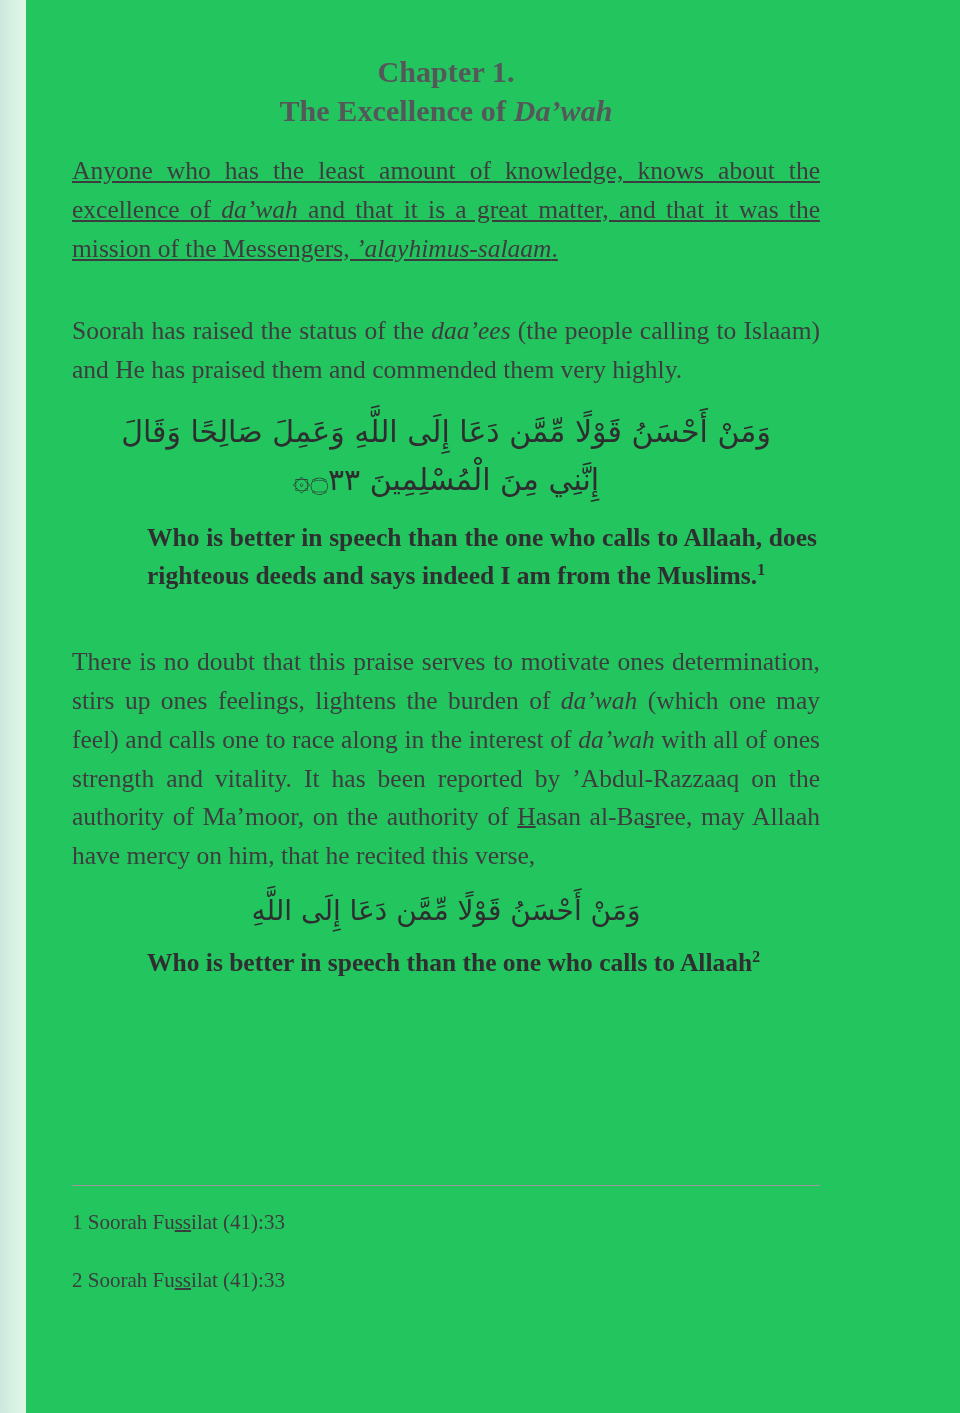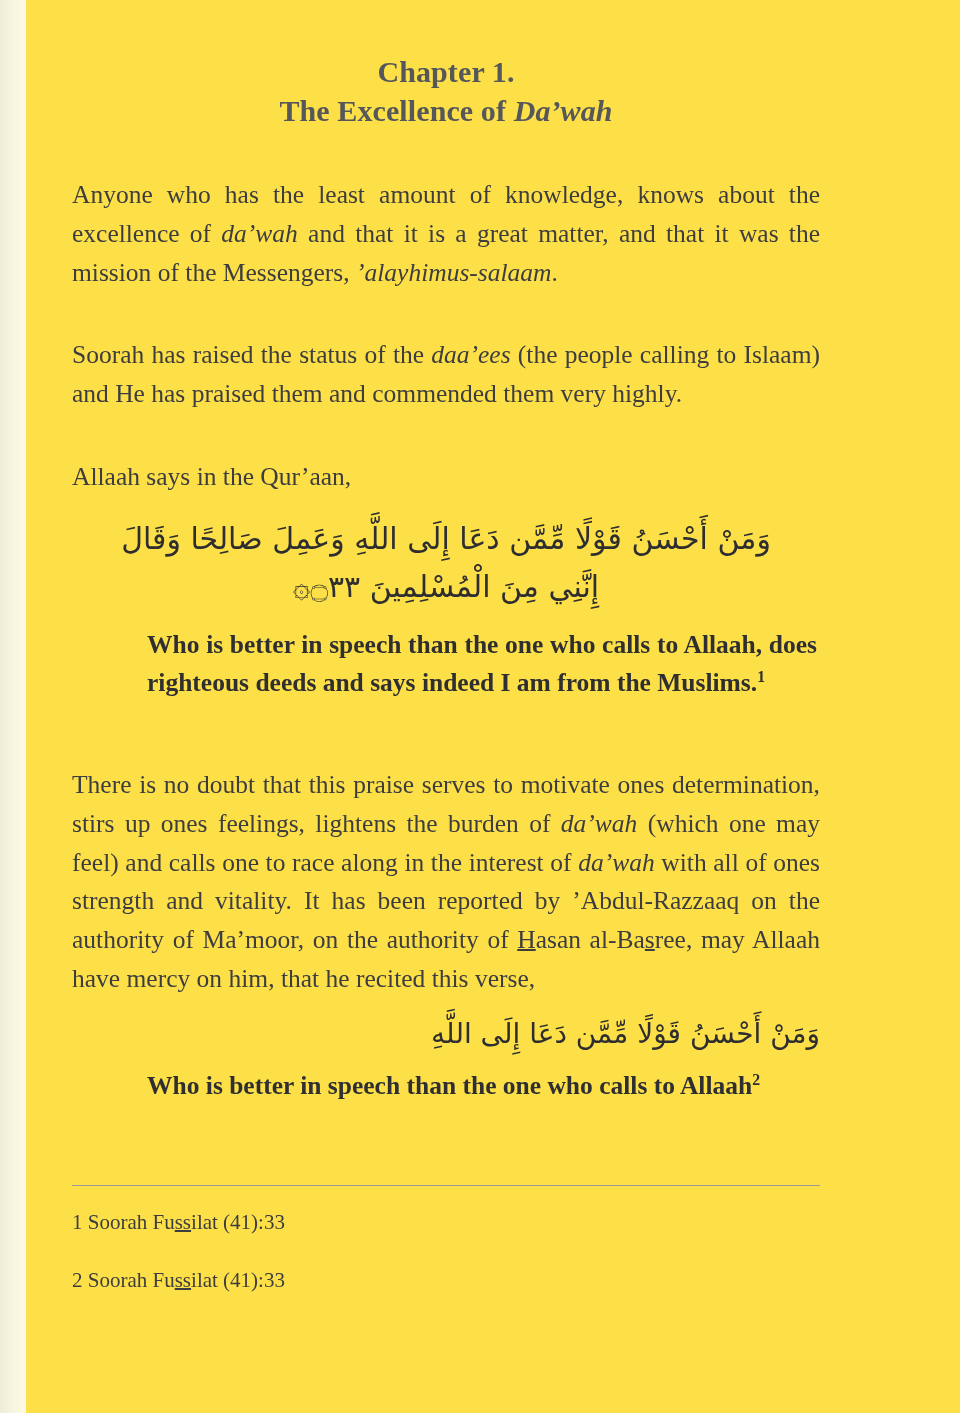--- a/index.html
+++ b/index.html
@@ -12,21 +12,21 @@
     height: 1413px;
     position: relative;
     font-family: "Liberation Serif", "DejaVu Serif", serif;
     color: #3c3c3c;
     overflow: hidden;
   }
 
   .page {
     position: absolute;
     inset: 0;
-    background: #fde047;
+    background: #22c55e;
   }
 
   
   .scan-tint {
     position: absolute;
     left: 0; top: 0;
     width: 26px; height: 100%;
     background: linear-gradient(to right, #eaeef2 0%, #f6f8fa 45%, #ffffff 100%);
     opacity: .85;
     pointer-events: none;
@@ -56,43 +56,42 @@
   
   .para {
     font-size: 25.5px;
     line-height: 1.52;
     text-align: justify;
     color: #3d3d3f;
     margin: 0;
   }
   .para i { font-style: italic; }
 
-  .p-intro   { margin-top: 46px; }
+  .p-intro   { margin-top: 22px; text-decoration: underline; }
   .p-status  { margin-top: 44px; }
   .p-says    { margin-top: 44px; text-align: left; }
-  .p-nodoubt { margin-top: 64px; }
+  .p-nodoubt { margin-top: 48px; }
 
   
   .arabic {
     direction: rtl;
     text-align: center;
     font-family: "DejaVu Sans", "Liberation Sans", sans-serif;
     color: #2e2e30;
     unicode-bidi: isolate;
   }
   .arabic-block {
     margin-top: 18px;
     font-size: 30px;
     line-height: 1.62;
   }
   .arabic-line-2 {
     margin-top: 14px;
     font-size: 28px;
     line-height: 1.5;
-    text-align: right;
   }
 
   
   .quote {
     margin: 14px 0 0 0;
     padding-left: 75px;
     padding-right: 3px;
     font-weight: bold;
     font-size: 25.5px;
     line-height: 1.50;
@@ -153,21 +152,20 @@
 
     <h1 class="chapter-title">
       <span class="line">Chapter 1.</span>
       <span class="line"><span>The Excellence of </span><i>Da’wah</i></span>
     </h1>
 
     <p class="para p-intro"><span>Anyone who has the least amount of knowledge, knows about the excellence of </span><i>da’wah</i><span> and that it is a great matter, and that it was the mission of the Messengers, </span><i>’alayhimus-salaam</i><span>.</span></p>
 
     <p class="para p-status"><span>Soorah has raised the status of the </span><i>daa’ees</i><span> (the people calling to Islaam) and He has praised them and commended them very highly.</span></p>
 
-    <p class="para p-says">Allaah says in the Qur’aan,</p>
 
     <div class="arabic arabic-block">
       <div>وَمَنْ أَحْسَنُ قَوْلًا مِّمَّن دَعَا إِلَى اللَّهِ وَعَمِلَ صَالِحًا وَقَالَ</div>
       <div>إِنَّنِي مِنَ الْمُسْلِمِينَ ۝٣٣۞</div>
     </div>
 
     <p class="quote"><span>Who is better in speech than the one who calls to Allaah, does righteous deeds and says indeed I am from the Muslims.</span><sup>1</sup></p>
 
     <p class="para p-nodoubt"><span>There is no doubt that this praise serves to motivate ones determination, stirs up ones feelings, lightens the burden of </span><i>da’wah</i><span> (which one may feel) and calls one to race along in the interest of </span><i>da’wah</i><span> with all of ones strength and vitality. It has been reported by ’Abdul-Razzaaq on the authority of Ma’moor, on the authority of </span><u>H</u><span>asan al-Ba</span><u>s</u><span>ree, may Allaah have mercy on him, that he recited this verse,</span></p>
 

